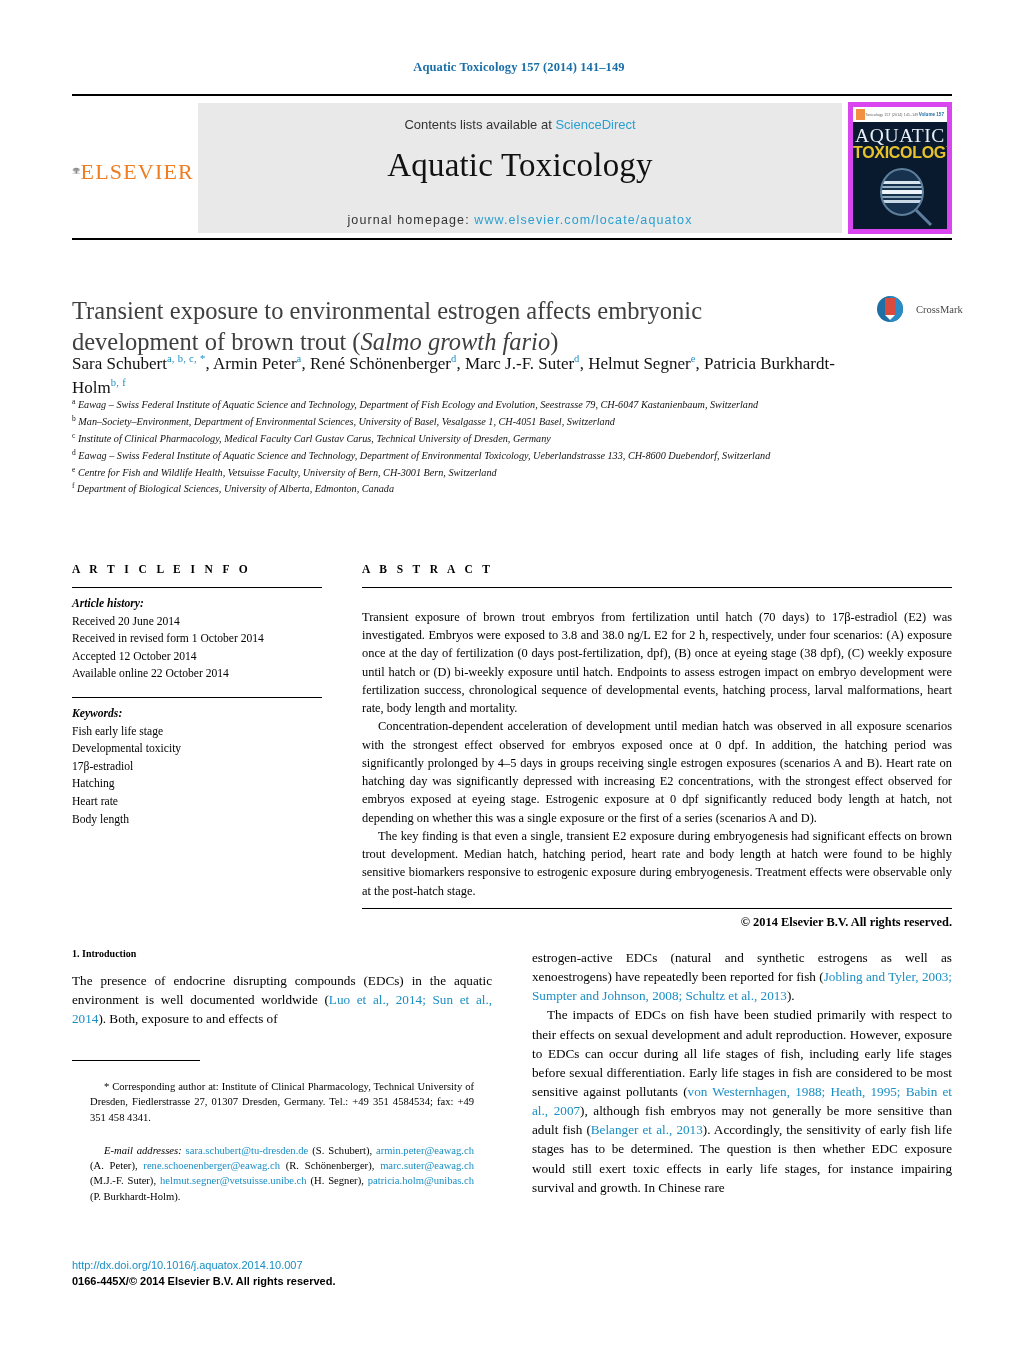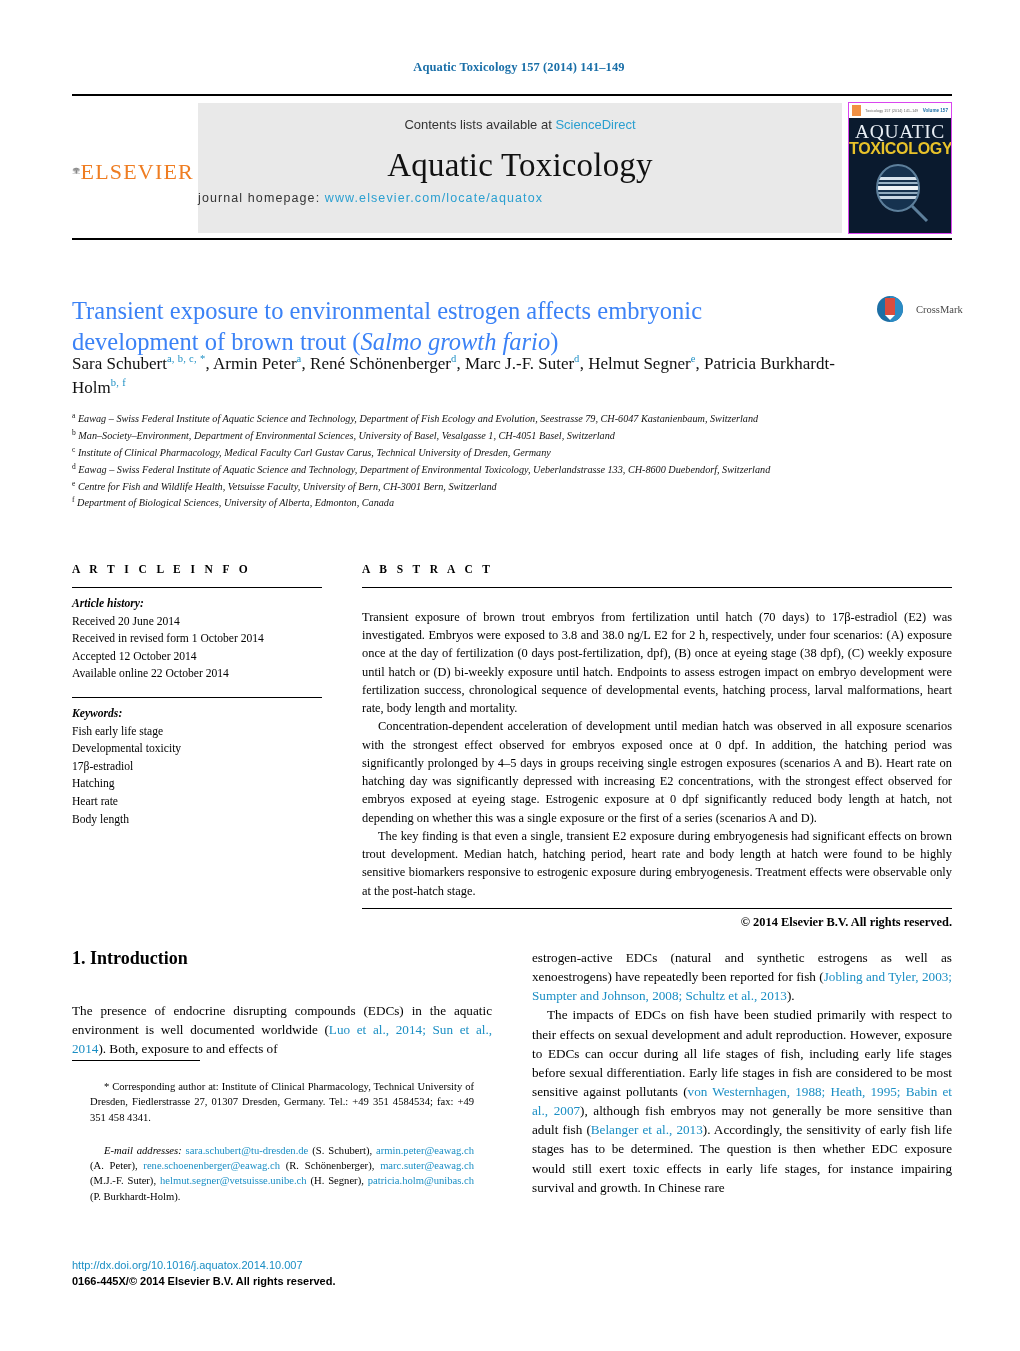--- a/index.html
+++ b/index.html
@@ -95,38 +95,38 @@
     left: 0; top: 44px;
     width: 100%;
     text-align: center;
     font-family: "Liberation Serif", serif;
     font-size: 33px;
     color: #111;
     letter-spacing: .2px;
   }
   .homepage-line {
     position: absolute;
-    left: 0; bottom: 28px;
+    left: 0; bottom: 6px;
     width: 100%;
-    text-align: left;
+    text-align: center;
     font-family: "Liberation Sans", sans-serif;
     font-size: 12.5px;
     color: #333;
     letter-spacing: 1.1px;
   }
   .homepage-line .url { color: #2a9fd0; }
 
   .cover-thumb {
     flex: 0 0 104px;
     width: 104px;
     margin: 2px 0 2px 0;
     background: #0a1a2e;
     position: relative;
     overflow: hidden;
-    border: 1px solid #d946ef;
+    border: 5px solid #d946ef;
     box-sizing: border-box;
   }
   .cover-topbar {
     position: absolute; left:0; top:0; width:100%; height:15px;
     background: #ffffff;
     display:flex; align-items:center; justify-content:space-between;
     padding: 0 3px; box-sizing:border-box;
   }
   .cover-topbar .tb-left {
     width: 9px; height:11px; background:#ef7d22; opacity:.85;
@@ -157,21 +157,21 @@
   }
 
   
   .title {
     position: absolute;
     left: 72px; top: 280px;
     width: 790px;
     font-family: "Liberation Serif", serif;
     font-size: 24.5px;
     line-height: 1.26;
-    color: #3b82f6;
+    color: #404040;
     font-weight: 400;
   }
   .title em { font-style: italic; }
 
   .crossmark {
     position: absolute;
     left: 876px; top: 286px;
     width: 82px; height: 46px;
     display: flex; align-items: center; gap: 12px;
   }
@@ -188,21 +188,21 @@
     width: 800px;
     font-family: "Liberation Serif", serif;
     font-size: 17px;
     line-height: 1.42;
     color: #111;
   }
   .authors sup { color: #1a8ec4; font-size: 10.5px; vertical-align: super; letter-spacing:.3px;}
 
   .affils {
     position: absolute;
-    left: 72px; top: 410px;
+    left: 72px; top: 396px;
     width: 880px;
     font-family: "Liberation Serif", serif;
     font-style: italic;
     font-size: 10.2px;
     line-height: 1.52;
     color: #111;
   }
   .affils .ln { display: block; }
   .affils sup { font-style: normal; font-size: 7.5px; vertical-align: super; }
 
@@ -266,22 +266,22 @@
     width: 420px;
   }
   .col-right {
     position: absolute;
     left: 532px; top: 948px;
     width: 420px;
   }
   .h1 {
     font-family: "Liberation Serif", serif;
     font-weight: bold;
-    font-size: 18px;
-    margin-bottom: 32px;
+    font-size: 10px;
+    margin-bottom: 12px;
   }
   .body-p {
     font-family: "Liberation Serif", serif;
     font-size: 13.2px;
     line-height: 1.45;
     text-align: justify;
     margin: 0;
   }
   .body-p + .body-p { text-indent: 15px; }
   .lnk { color: #1a8ec4; }

